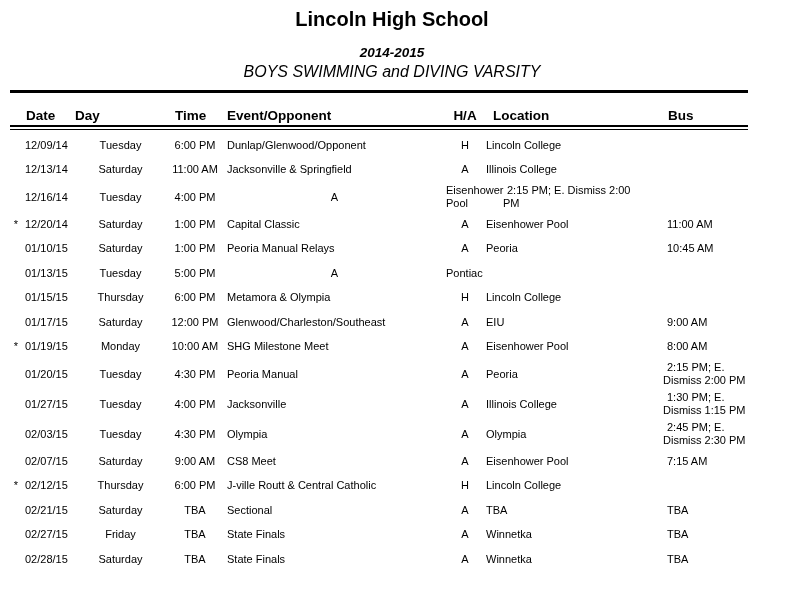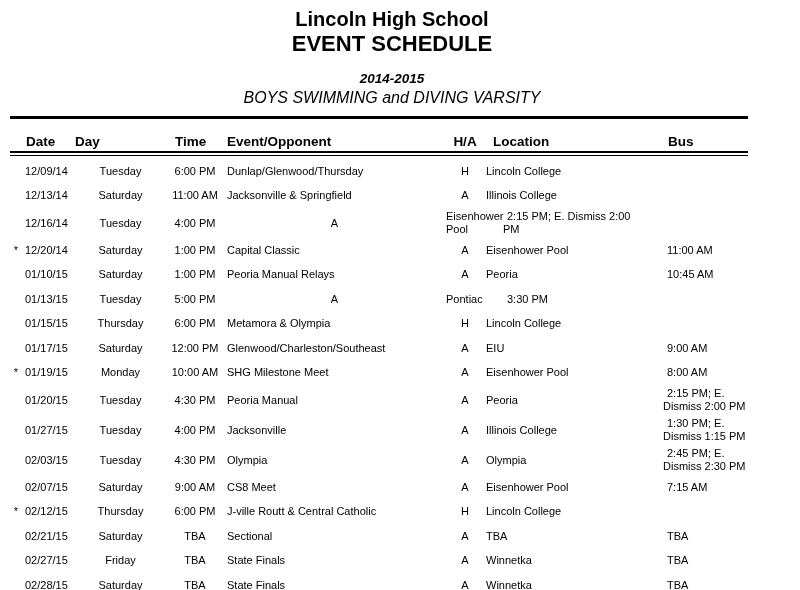--- a/index.html
+++ b/index.html
@@ -95,21 +95,20 @@
   .c-loc  { padding-left: 1px; }
   .c-bus  { padding-left: 18px; text-indent: 4px; }
 </style>
 </head>
 <body>
 
 <div class="page">
 
   <div class="titles">
     <div class="school-name">Lincoln High School</div>
-    <div class="event-schedule">EVENT SCHEDULE</div>
     <div class="season">2014-2015</div>
     <div class="team">BOYS SWIMMING and DIVING VARSITY</div>
   </div>
 
   <div class="schedule-table">
     <div class="grid header-row">
       <div></div>
       <div class="h-date">Date</div>
       <div class="h-day">Day</div>
       <div class="h-time">Time</div>
@@ -119,21 +118,21 @@
       <div class="h-bus">Bus</div>
     </div>
     <div class="thin-rule"></div>
 
     <div class="rows">
   <div class="grid row">
     <div class="c-ast"></div>
     <div class="c-date">12/09/14</div>
     <div class="c-day">Tuesday</div>
     <div class="c-time">6:00 PM</div>
-    <div class="c-event">Dunlap/Glenwood/Thursday</div>
+    <div class="c-event">Dunlap/Glenwood/Opponent</div>
     <div class="c-ha">H</div>
     <div class="c-loc">Lincoln College</div>
     <div class="c-bus"></div>
   </div>
 
   <div class="grid row">
     <div class="c-ast"></div>
     <div class="c-date">12/13/14</div>
     <div class="c-day">Saturday</div>
     <div class="c-time">11:00 AM</div>
@@ -174,21 +173,20 @@
     <div class="c-bus">10:45 AM</div>
   </div>
 
   <div class="grid row">
     <div class="c-ast"></div>
     <div class="c-date">01/13/15</div>
     <div class="c-day">Tuesday</div>
     <div class="c-time">5:00 PM</div>
     <div class="c-ha">A</div>
     <div class="c-loc">Pontiac</div>
-    <div class="c-bus">3:30 PM</div>
   </div>
 
   <div class="grid row">
     <div class="c-ast"></div>
     <div class="c-date">01/15/15</div>
     <div class="c-day">Thursday</div>
     <div class="c-time">6:00 PM</div>
     <div class="c-event">Metamora &amp; Olympia</div>
     <div class="c-ha">H</div>
     <div class="c-loc">Lincoln College</div>

